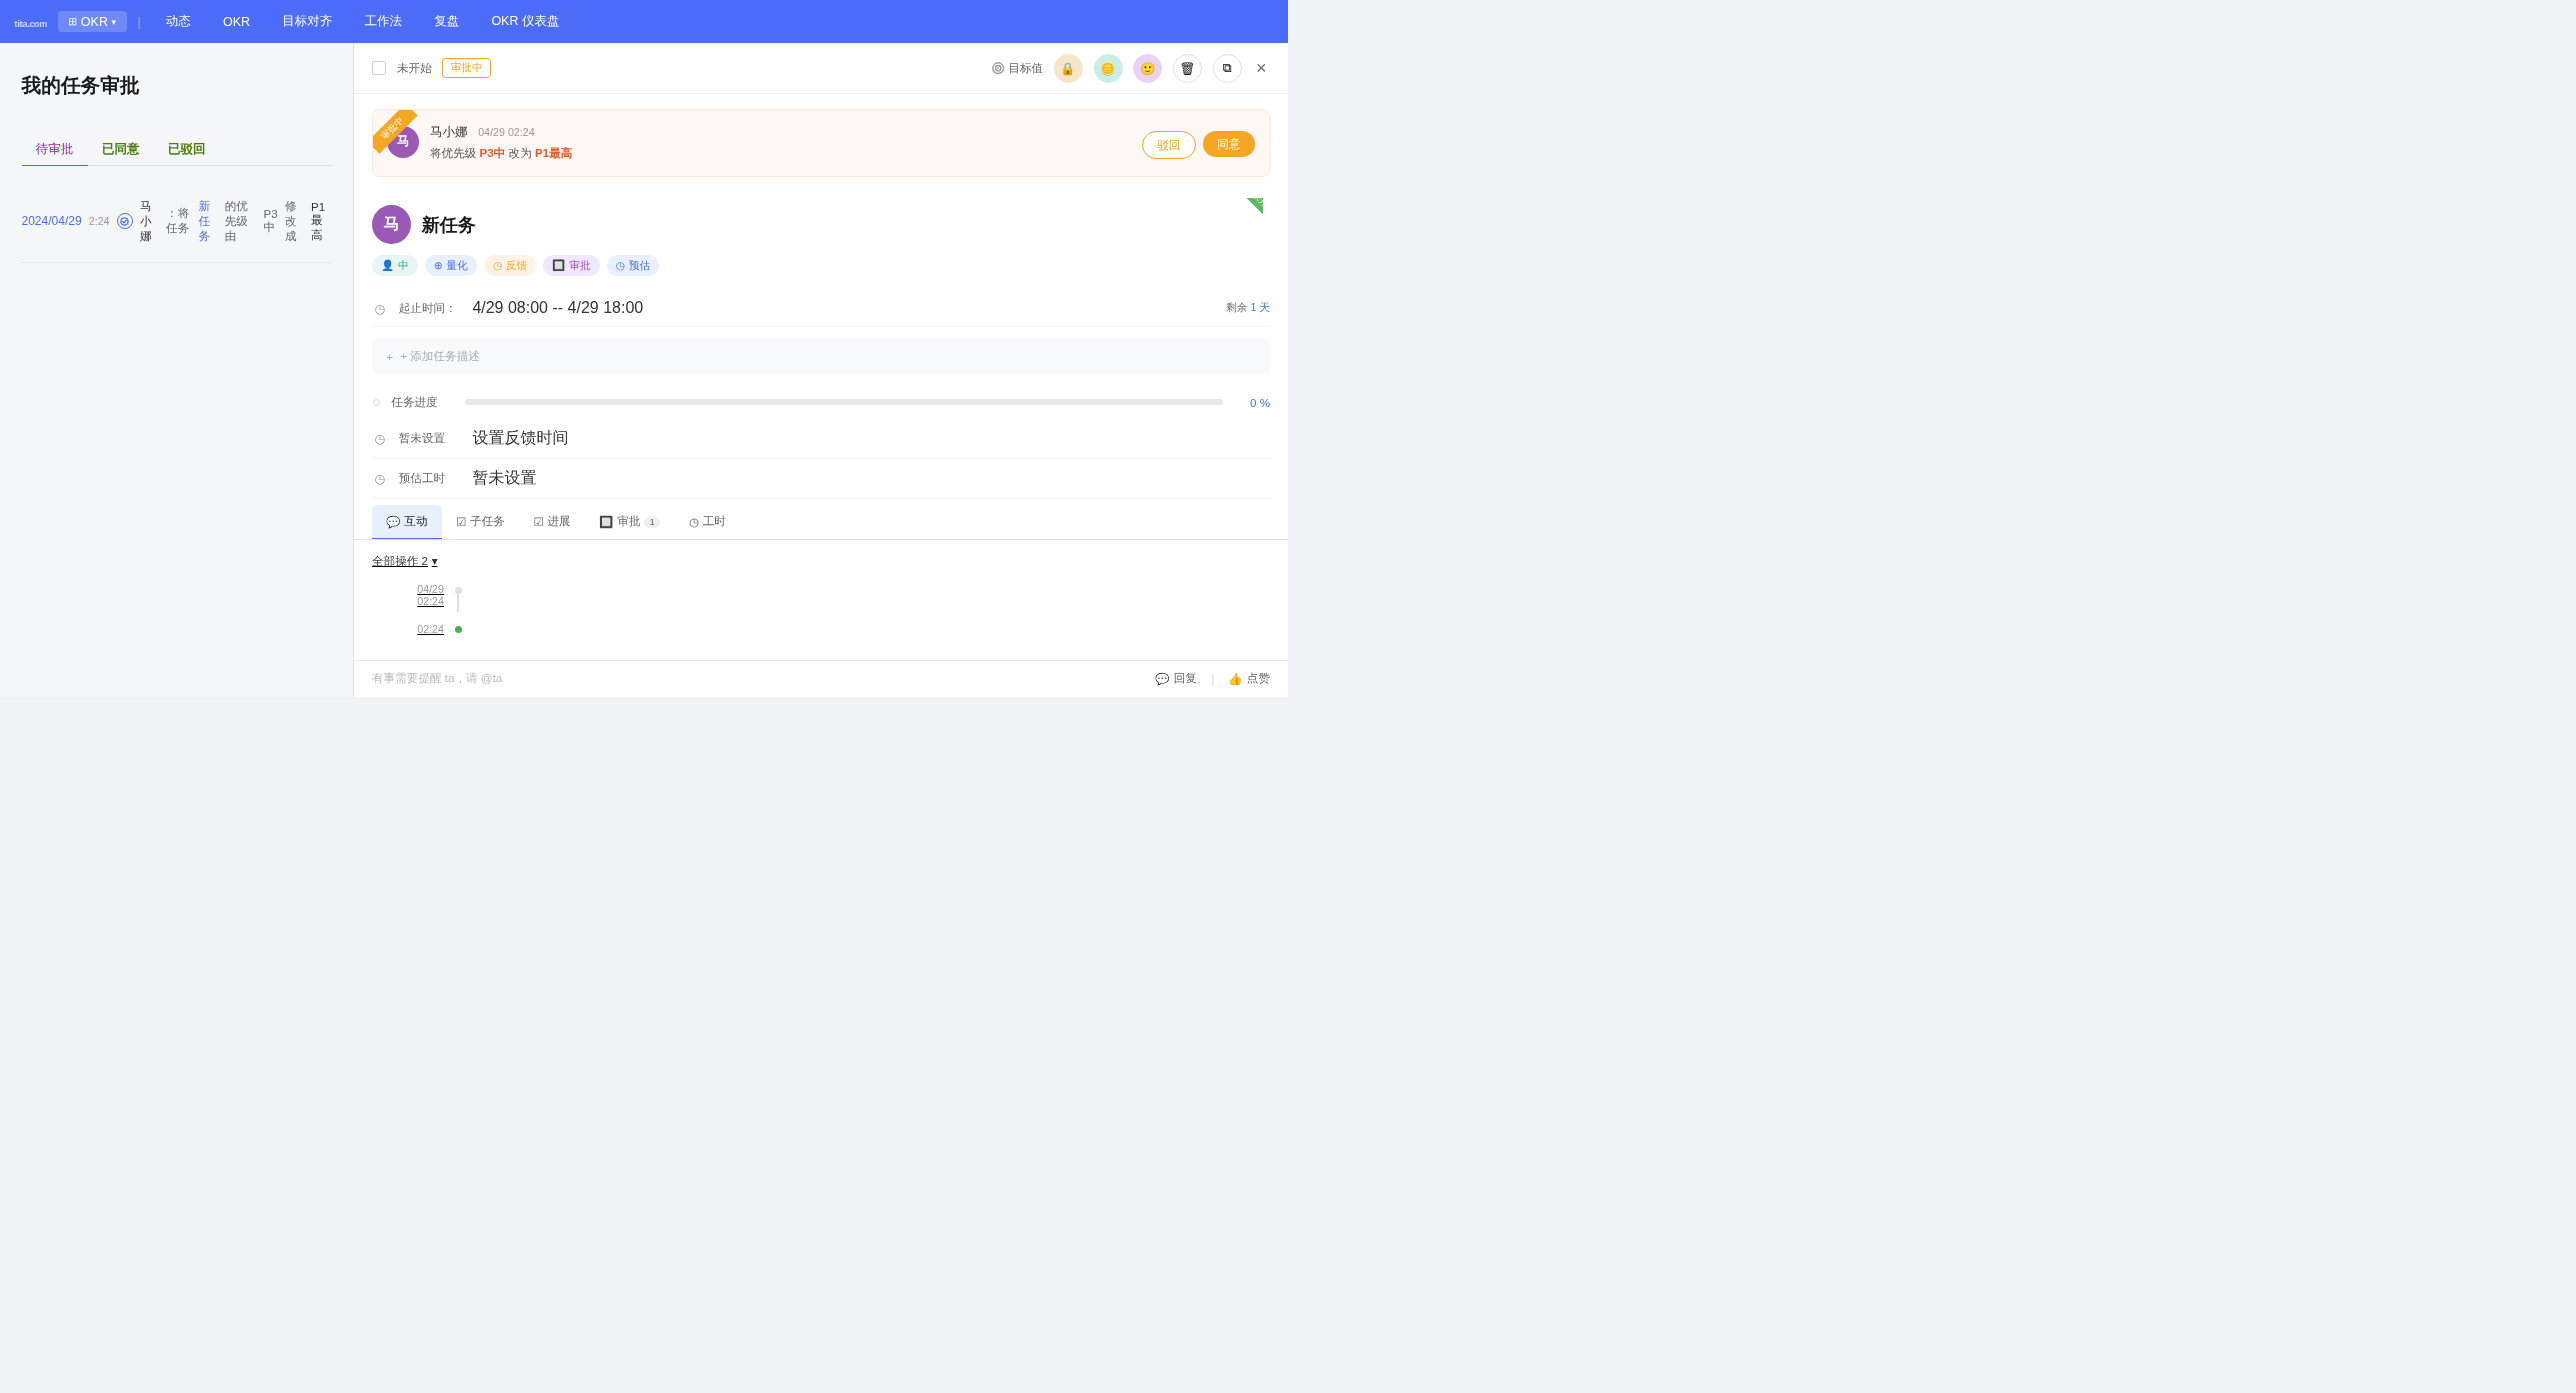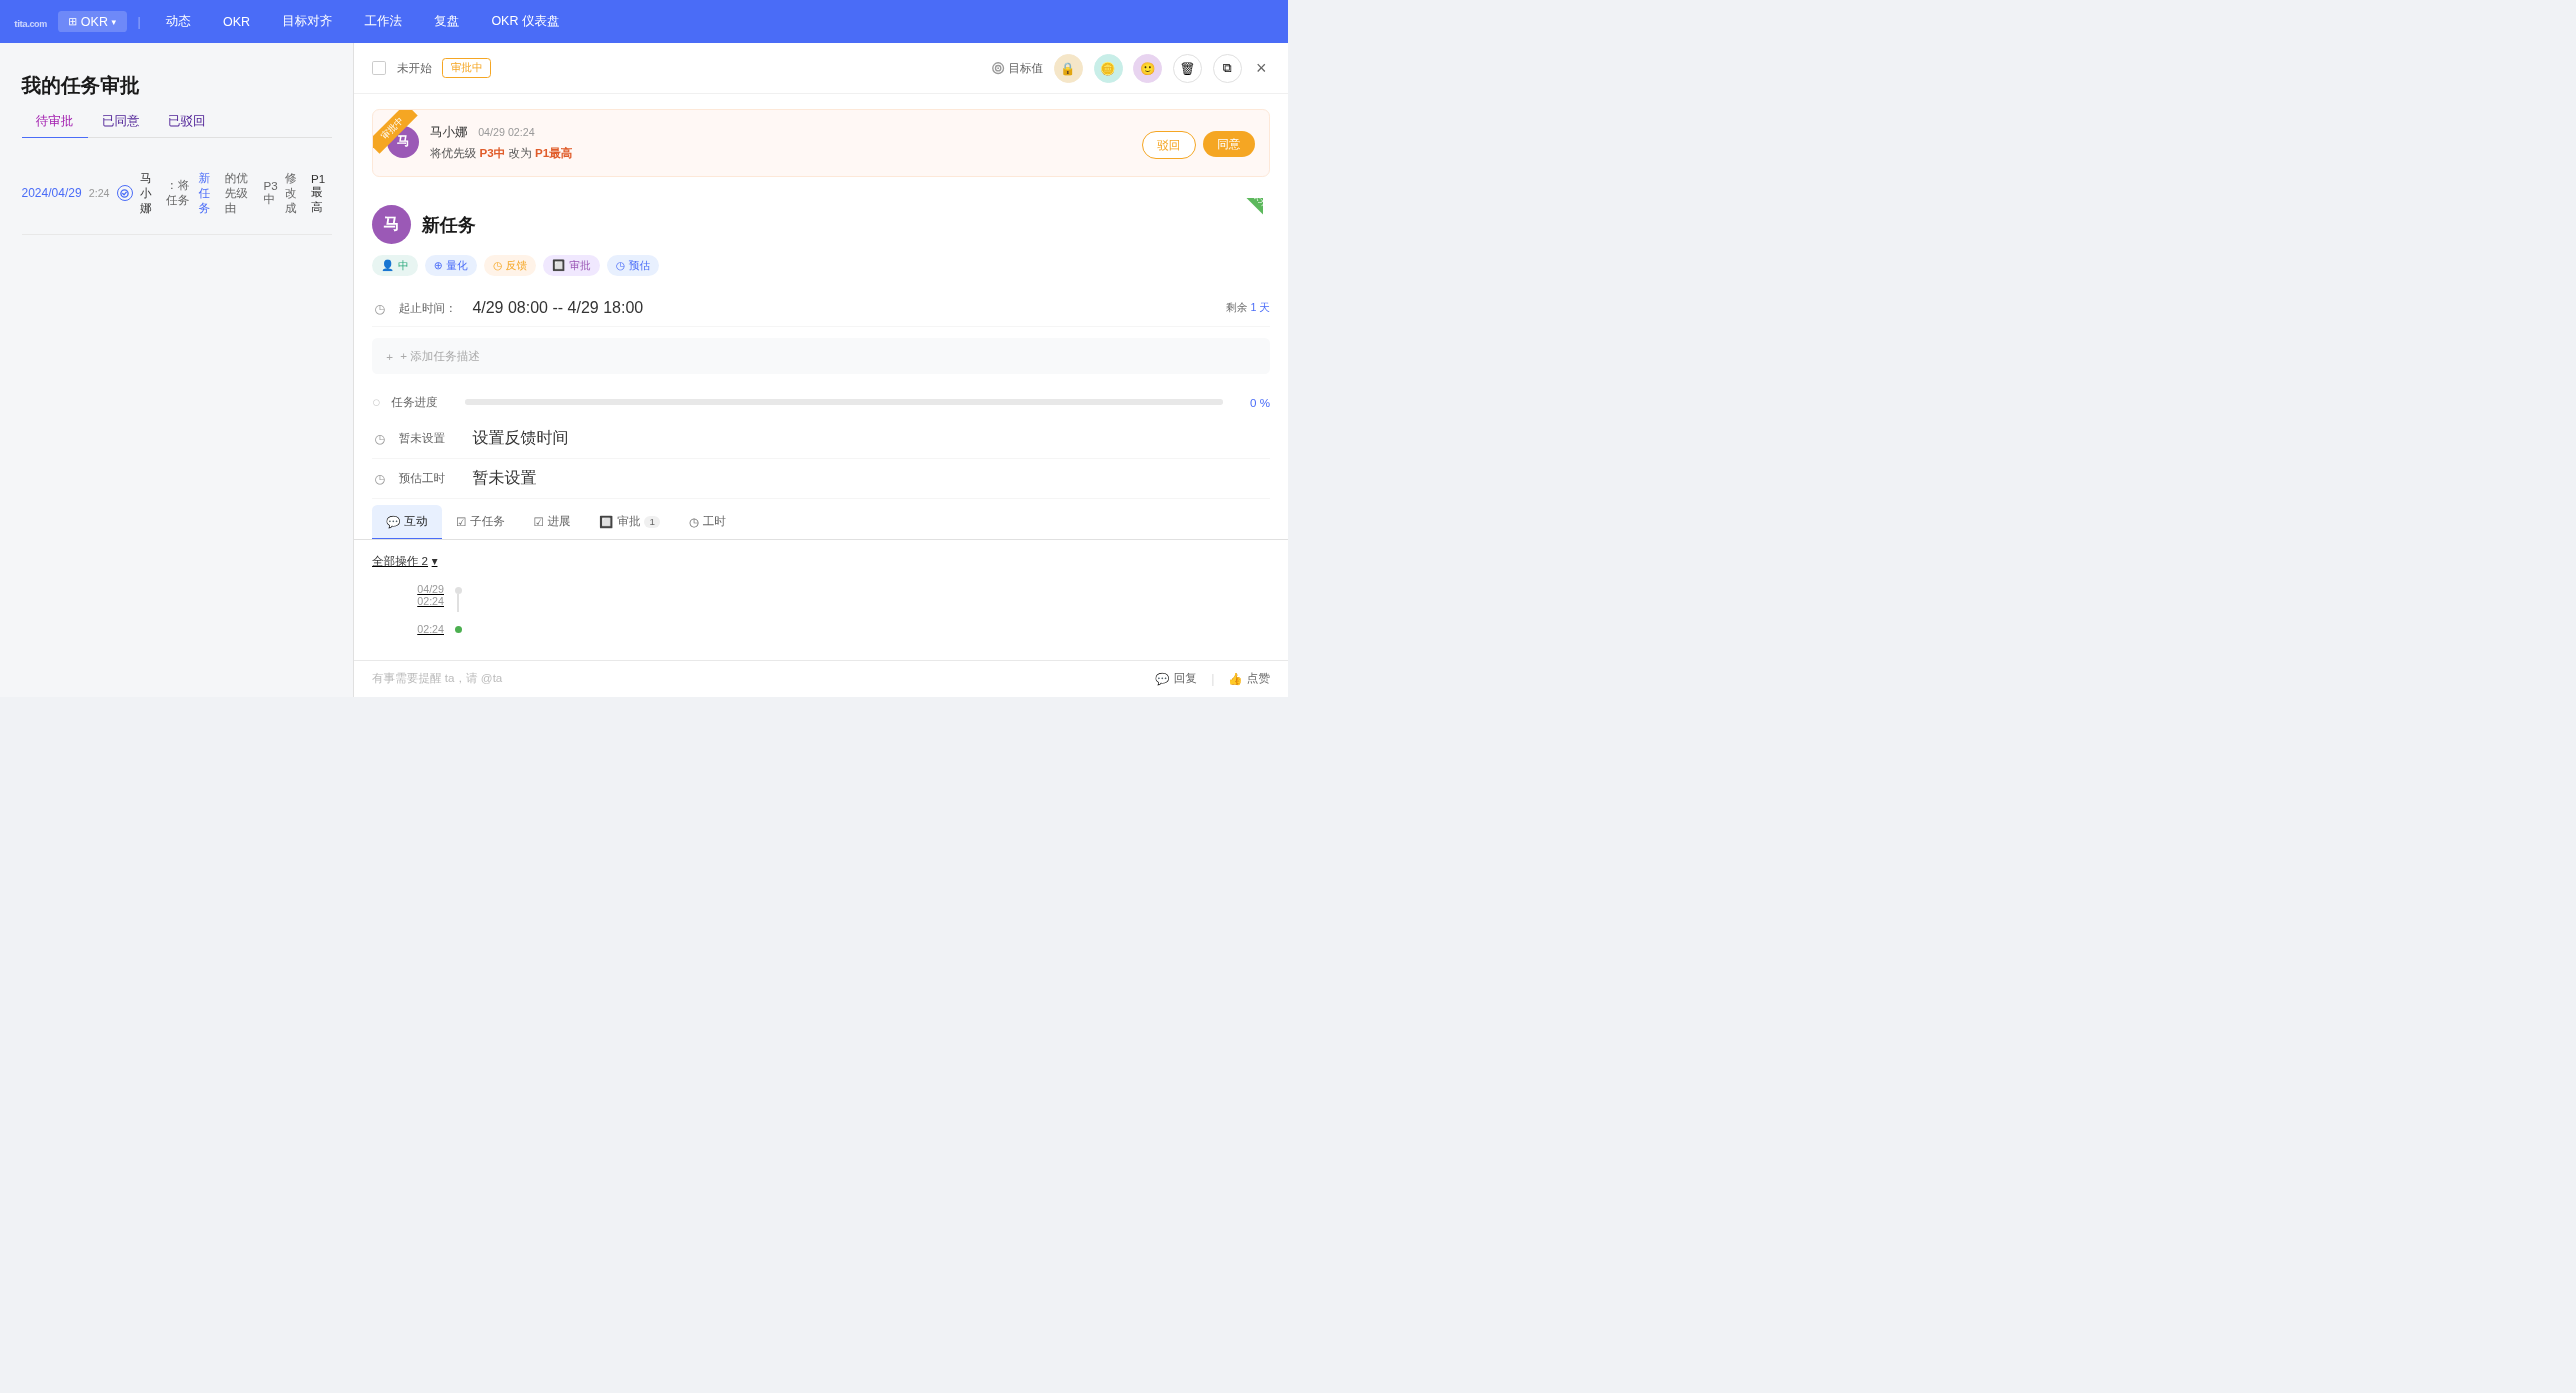--- a/index.html
+++ b/index.html
@@ -11,23 +11,23 @@
     .logo span { font-size: 9.8px; color: rgba(255,255,255,0.7); }
     .okr-btn { background: rgba(255,255,255,0.2); border: none; color: white; padding: 3.6px 10.7px; border-radius: 3.6px; cursor: pointer; display: flex; align-items: center; gap: 3.6px; font-size: 12.5px; }
     .nav-sep { color: rgba(255,255,255,0.4); margin: 0 7.2px; }
     .nav-item { color: white; background: none; border: none; cursor: pointer; font-size: 12.5px; padding: 3.6px 14.3px; }
 
     
     .main-layout { display: flex; height: calc(697px - 43px); }
 
     
     .left-panel { flex: 0 0 353px; background: #f5f6f8; padding: 29px 21.5px; overflow-y: auto; }
-    .page-title { font-size: 19.7px; font-weight: 600; color: #1a1a1a; margin-bottom: 7px; }
+    .page-title { font-size: 19.7px; font-weight: 600; color: #1a1a1a; margin-bottom: 35px; }
     .tabs { display: flex; gap: 0; border-bottom: 0.9px solid #e0e0e0; margin-bottom: 21.5px; }
-    .tab { padding: 7.2px 14.3px; cursor: pointer; font-size: 12.5px; color: #4c1d95; border-bottom: 1.8px solid transparent; margin-bottom: -0.9px; }
+    .tab { padding: 7.2px 14.3px; cursor: pointer; font-size: 12.5px; color: #4d7c0f; border-bottom: 1.8px solid transparent; margin-bottom: -0.9px; font-weight: bold; }
     .tab.active { color: #a21caf; border-bottom-color: #4a6cf7; font-weight: 500; }
     .activity-row { display: flex; align-items: center; gap: 7.2px; padding: 10.7px 0; font-size: 11.6px; color: #666; }
     .activity-date { color: #4a6cf7; font-size: 12px; white-space: nowrap; }
     .activity-icon { width: 16px; height: 16px; border-radius: 50%; border: 1.3px solid #4a6cf7; display: flex; align-items: center; justify-content: center; flex-shrink: 0; }
     .activity-icon svg { width: 9px; height: 9px; }
     .activity-text { color: #333; }
     .activity-link { color: #4a6cf7; font-weight: 500; cursor: pointer; }
     .activity-change { color: #666; }
     .divider-line { border: none; border-top: 0.9px solid #e8e8e8; margin: 7.2px 0; }
 

